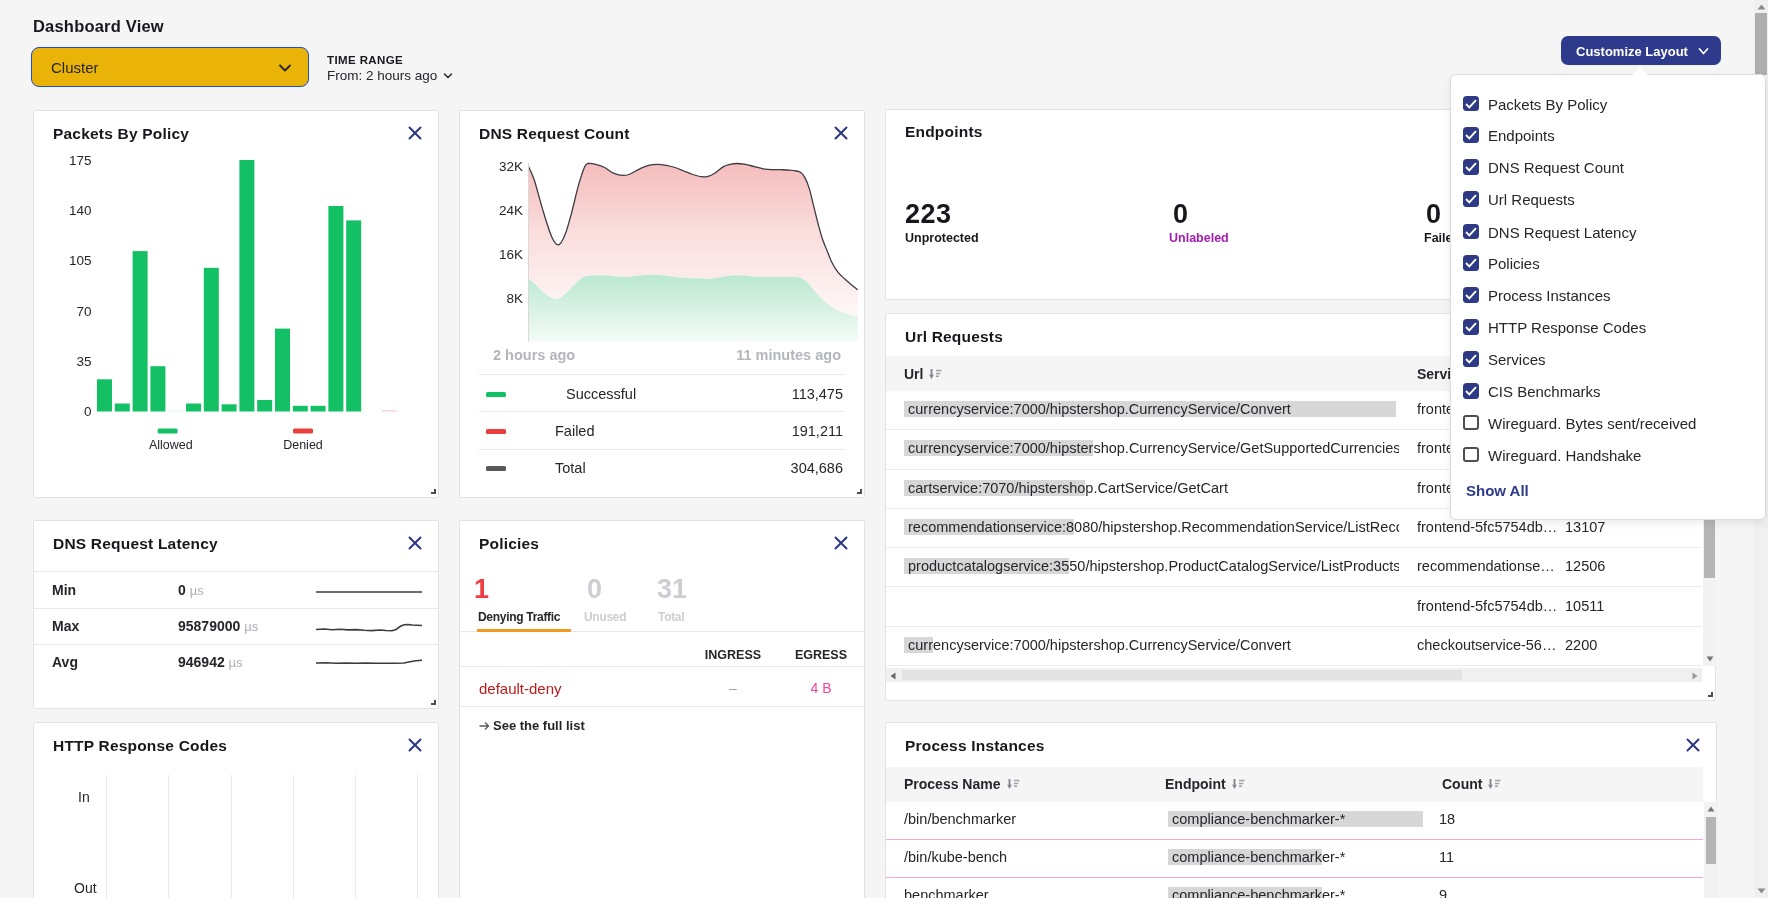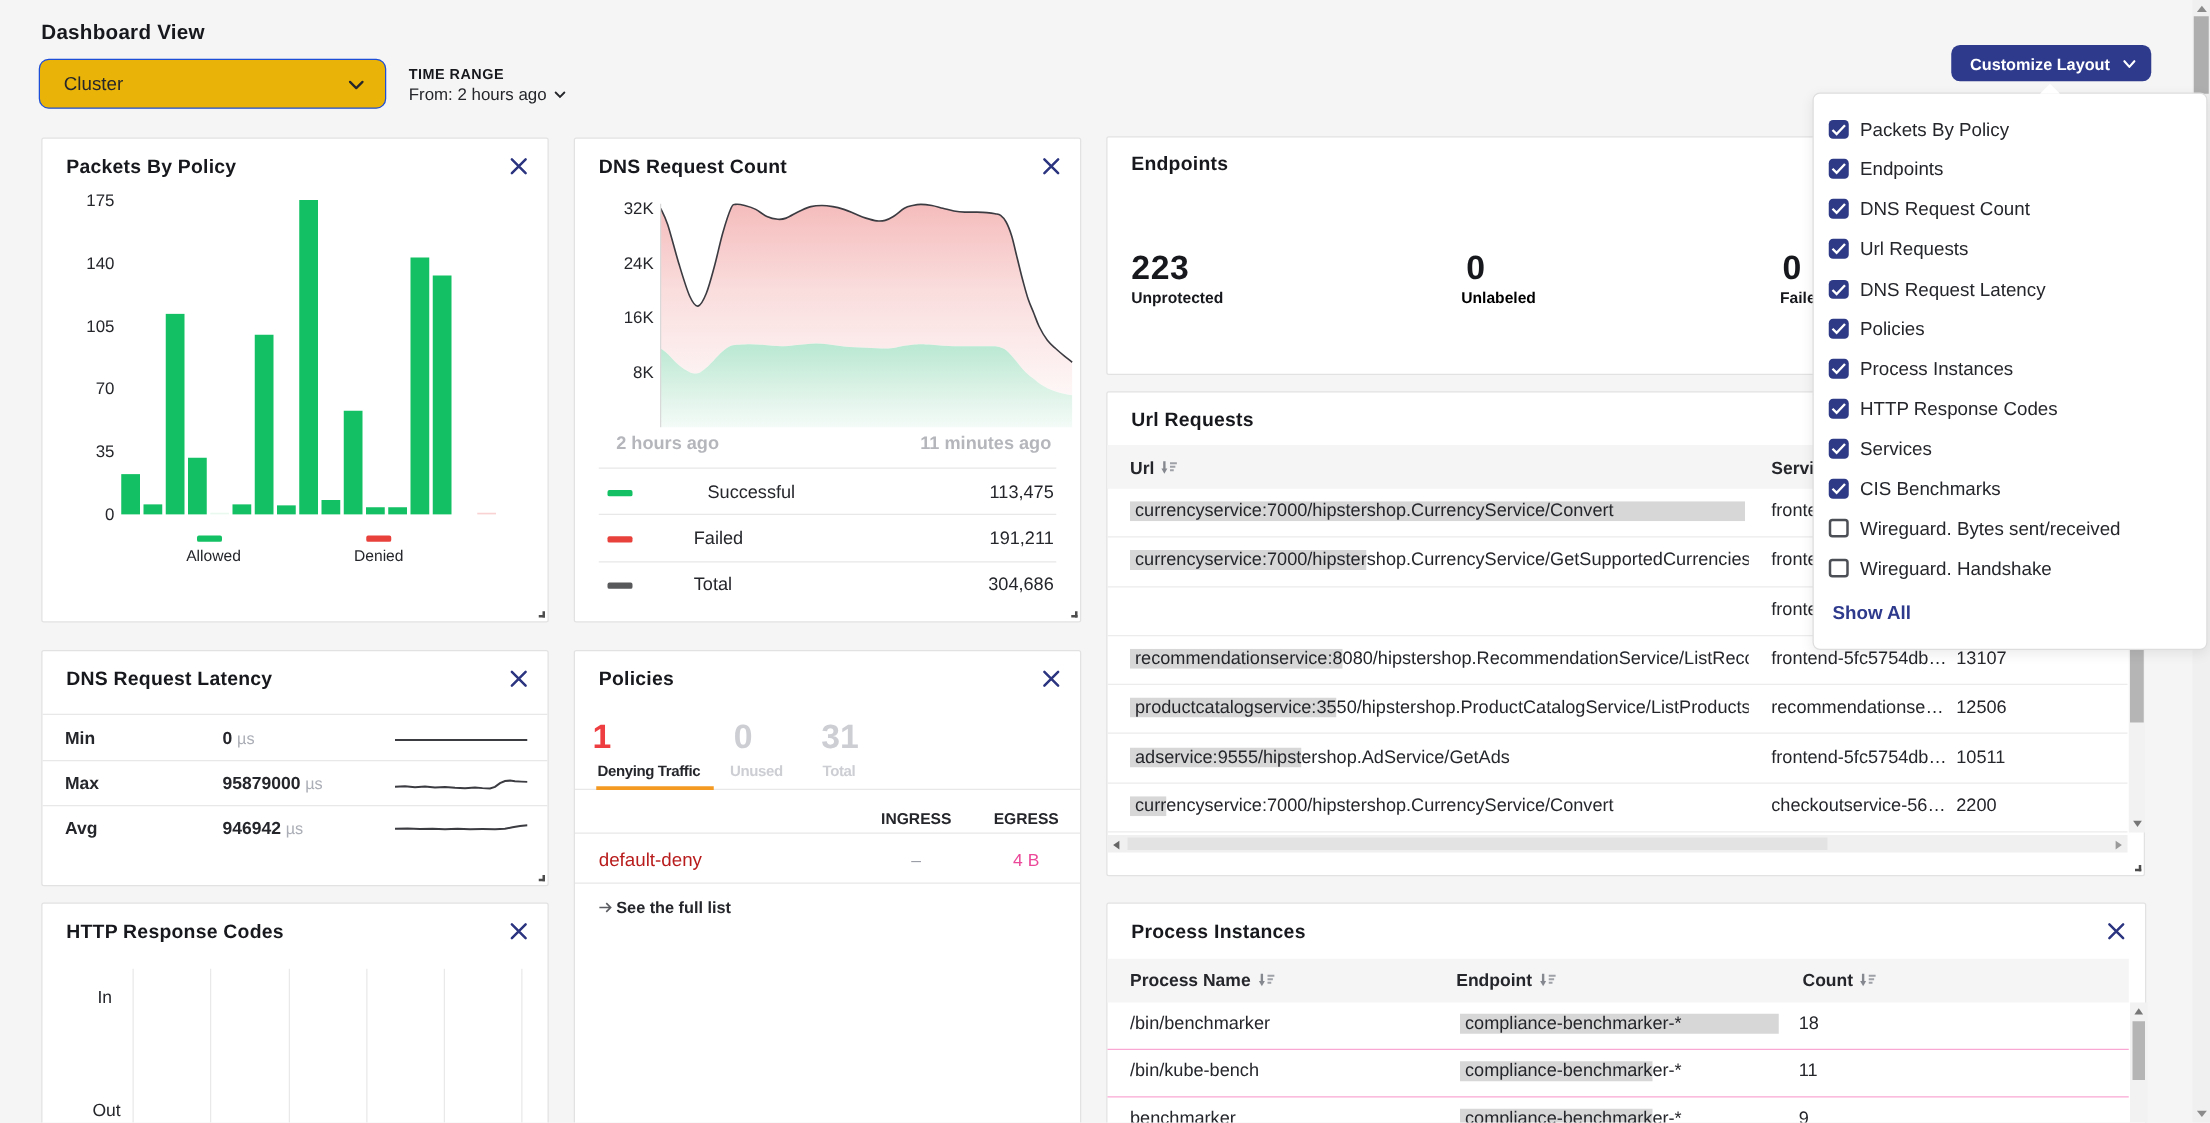--- a/index.html
+++ b/index.html
@@ -163,21 +163,21 @@
   <div style="position:absolute;left:95px;top:349px;font-size:14.5px;font-weight:500;color:#25262b;">Total</div>
   <div style="position:absolute;right:21px;top:349px;font-size:14.5px;font-weight:500;color:#25262b;">304,686</div>
   <div class="resize"></div>
 </div>
 
 <div class="card" id="c-endpoints" style="left:885px;top:109px;width:831px;height:191px;">
   <h3 style="position:absolute;left:19px;top:13px;">Endpoints</h3>
   <div style="position:absolute;left:19px;top:89px;font-size:27px;font-weight:700;color:#17181d;letter-spacing:.5px;">223</div>
   <div style="position:absolute;left:19px;top:121px;font-size:12.5px;font-weight:700;color:#17181d;">Unprotected</div>
   <div style="position:absolute;left:287px;top:89px;font-size:27px;font-weight:700;color:#17181d;">0</div>
-  <div style="position:absolute;left:283px;top:121px;font-size:12.5px;font-weight:700;color:#000000;">Unlabeled</div>
+  <div style="position:absolute;left:283px;top:121px;font-size:12.5px;font-weight:700;color:#a21caf;">Unlabeled</div>
   <div style="position:absolute;left:540px;top:89px;font-size:27px;font-weight:700;color:#17181d;">0</div>
   <div style="position:absolute;left:538px;top:121px;font-size:12.5px;font-weight:700;color:#17181d;">Failed</div>
 </div>
 
 <div class="card" id="c-url" style="left:885px;top:313px;width:831px;height:388px;">
   <h3 style="position:absolute;left:19px;top:14px;">Url Requests</h3>
 
   <div style="position:absolute;left:0;top:41.5px;width:816px;height:35.5px;background:#f5f5f6;">
     <span style="position:absolute;left:18px;top:10px;font-size:14px;font-weight:700;color:#25262b;">Url<svg class="sorticon" width="14" height="13" viewBox="0 0 14 13">
           <path d="M3.5 1 L3.5 8" fill="none" stroke="#85888e" stroke-width="1.9"></path>
@@ -199,35 +199,35 @@
       <span class="ucell"><span class="hlb" style="width:492px;">&nbsp;currencyservice:7000/hipstershop.CurrencyService/Convert</span></span>
       <span class="usvc">frontend-5fc5754db…</span>
       <span class="ucnt">19787</span>
     </div>
   <div class="urow" style="top:116.3px;">
       <span class="ucell"><span class="hl">&nbsp;currencyservice:7000/hipster</span>shop.CurrencyService/GetSupportedCurrencies</span>
       <span class="usvc">frontend-5fc5754db…</span>
       <span class="ucnt">16816</span>
     </div>
   <div class="urow" style="top:155.6px;">
+      <span class="ucell"><span class="hl">&nbsp;cartservice:7070/hipstersho</span>p.CartService/GetCart</span>
       <span class="usvc">frontend-5fc5754db…</span>
       <span class="ucnt">14142</span>
     </div>
   <div class="urow" style="top:194.9px;">
       <span class="ucell"><span class="hl">&nbsp;recommendationservice:8</span>080/hipstershop.RecommendationService/ListRecomm</span>
       <span class="usvc">frontend-5fc5754db…</span>
       <span class="ucnt">13107</span>
     </div>
   <div class="urow" style="top:234.2px;">
       <span class="ucell"><span class="hl">&nbsp;productcatalogservice:35</span>50/hipstershop.ProductCatalogService/ListProducts</span>
       <span class="usvc">recommendationse…</span>
       <span class="ucnt">12506</span>
     </div>
   <div class="urow" style="top:273.5px;">
-      <span class="ucell"><span class="hl">&nbsp;adservice:9555/hipst</span>ershop.AdService/GetAds</span>
       <span class="usvc">frontend-5fc5754db…</span>
       <span class="ucnt">10511</span>
     </div>
   <div class="urow" style="top:312.8px;">
       <span class="ucell"><span class="hl">&nbsp;curr</span>encyservice:7000/hipstershop.CurrencyService/Convert</span>
       <span class="usvc">checkoutservice-56…</span>
       <span class="ucnt">2200</span>
     </div>
 
   <div style="position:absolute;left:816.5px;top:77px;width:13.5px;height:275px;background:#f2f2f2;">

